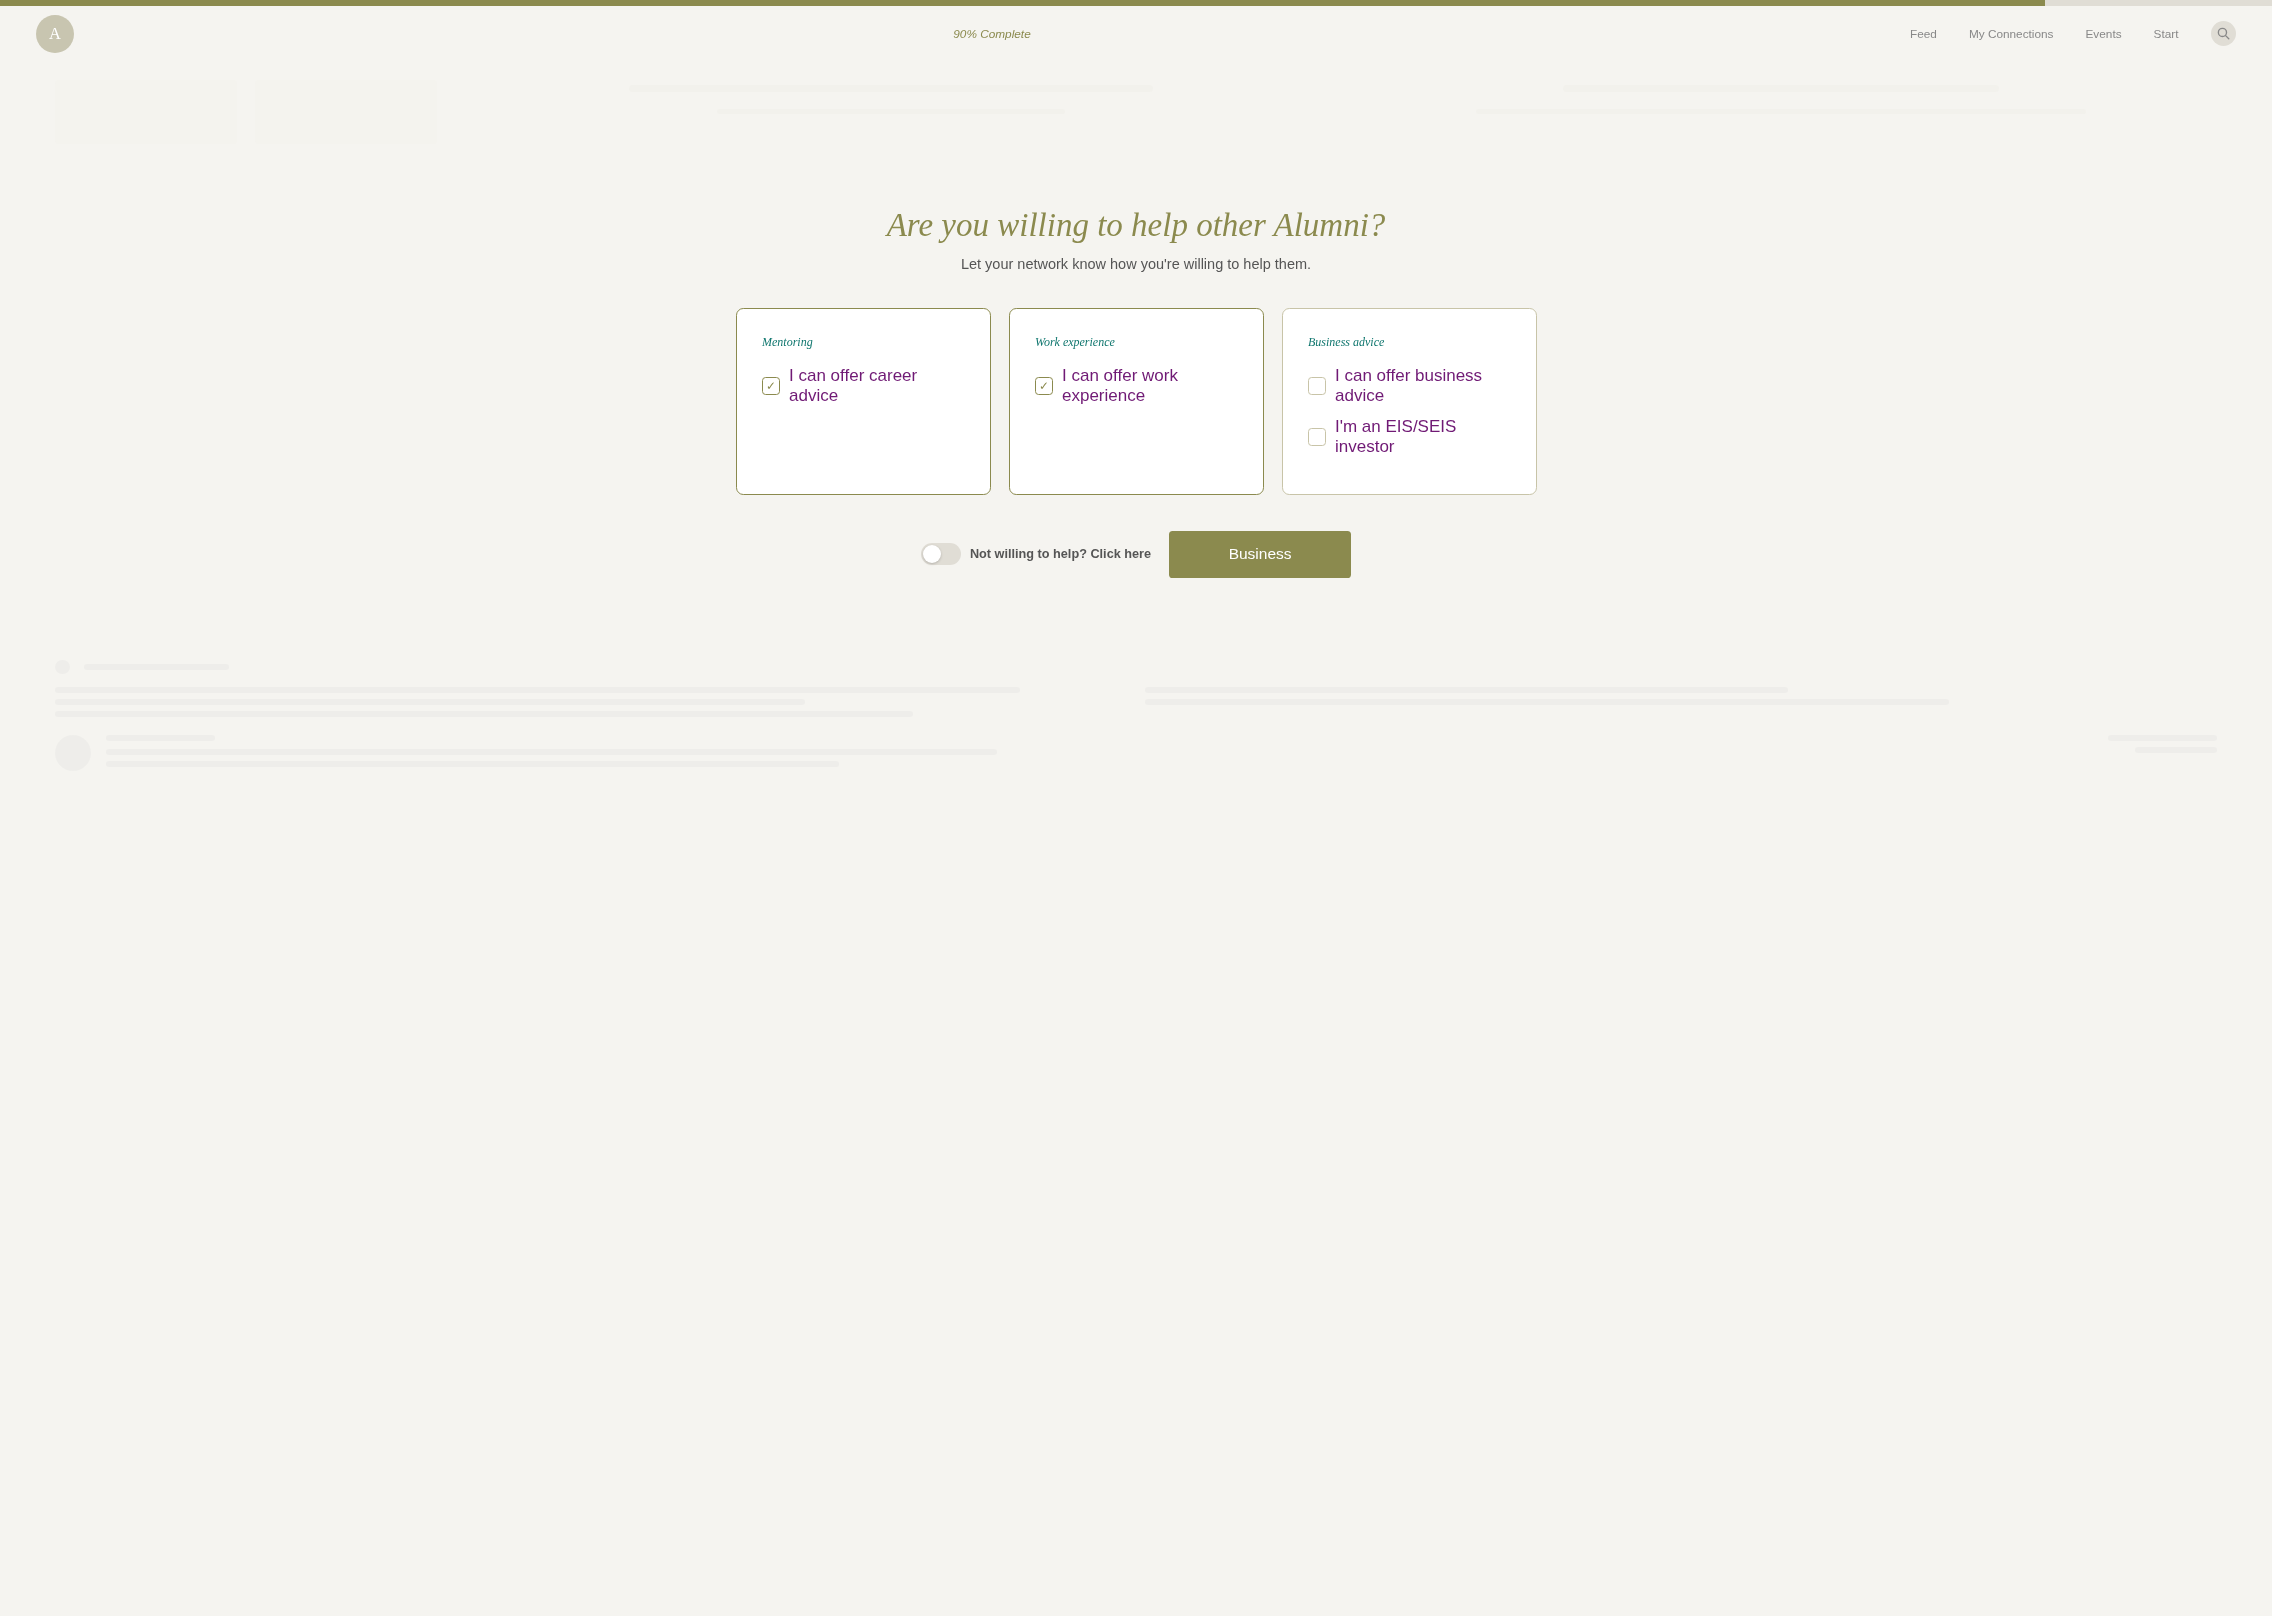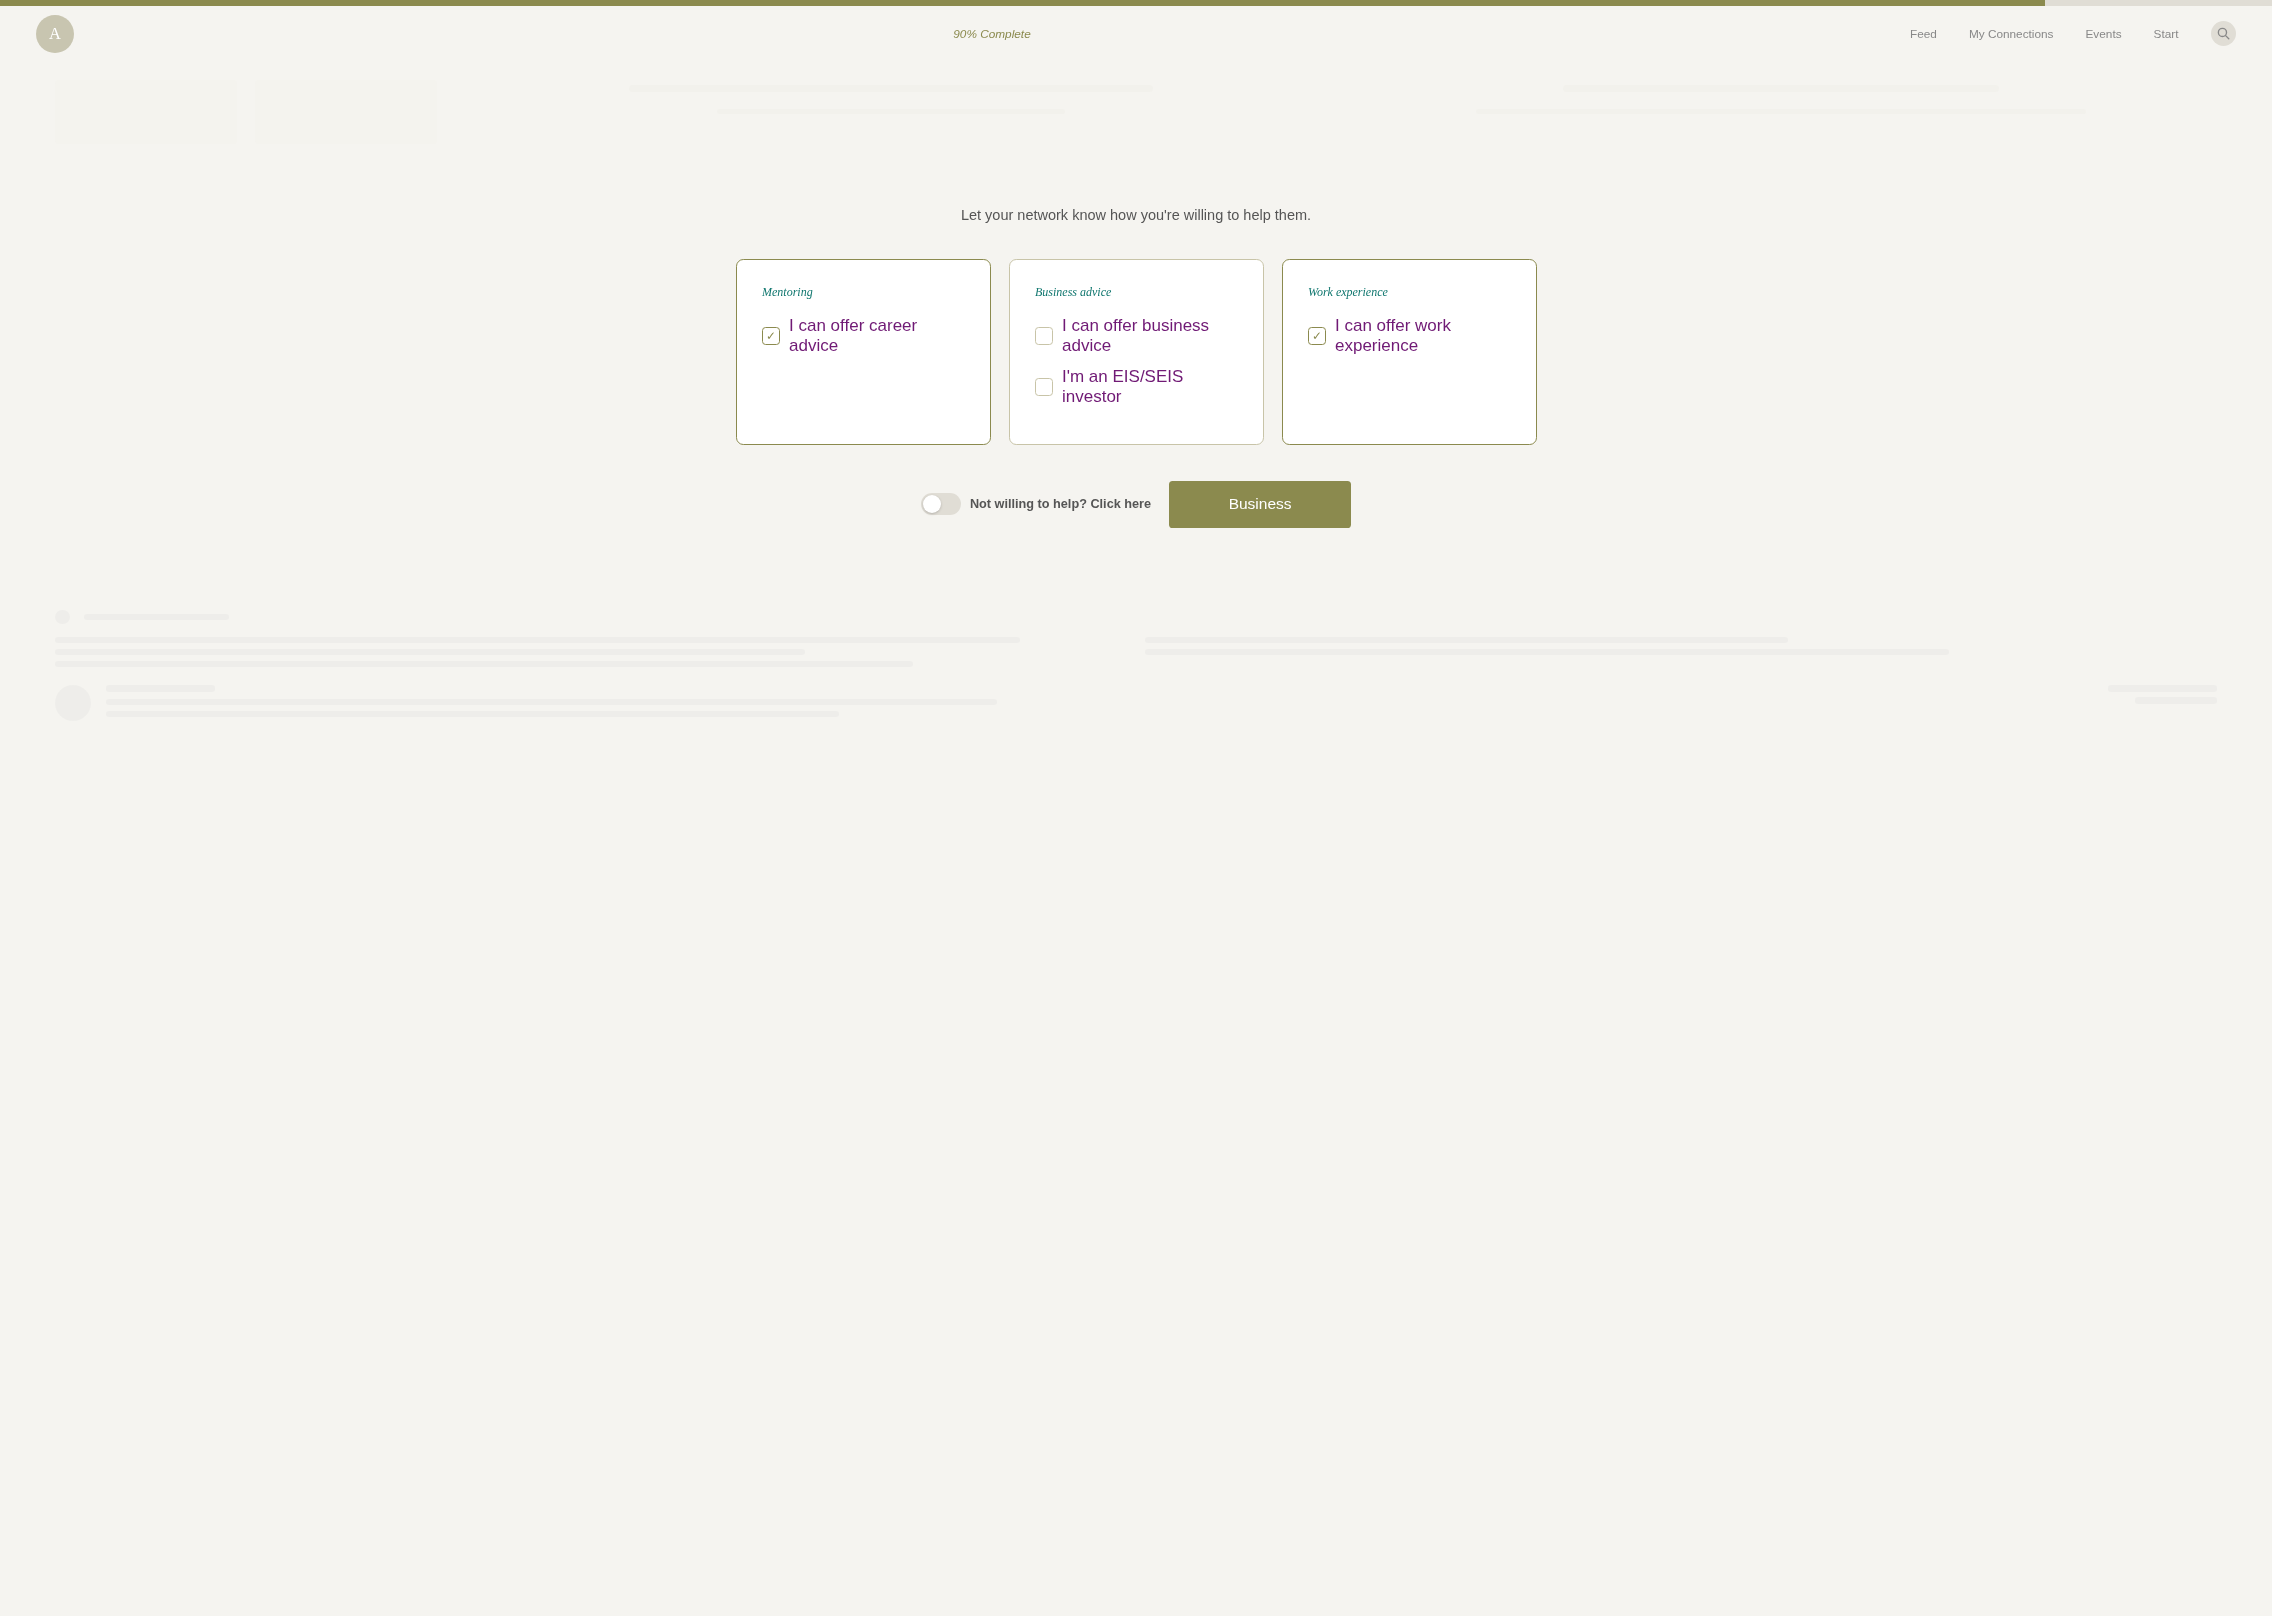--- a/index.html
+++ b/index.html
@@ -290,49 +290,50 @@
       <div class="bg-strip" style="width:40%; height:5.5px;"></div>
     </div>
     <div style="flex:1; display:flex; flex-direction:column; gap:5.5px;">
       <div class="bg-strip" style="width:50%; height:7.3px;"></div>
       <div class="bg-strip" style="width:70%; height:5.5px;"></div>
     </div>
   </div>
 
   <div class="modal-backdrop">
 
+    <h1 class="modal-title">Are you willing to help other Alumni?</h1>
     <p class="modal-subtitle">Let your network know how you're willing to help them.</p>
 
     <div class="cards-container">
 
       <div class="card selected">
         <div class="card-title">Mentoring</div>
         <div class="checkbox-item">
           <div class="checkbox checked"></div>
           <span class="checkbox-label">I can offer career advice</span>
         </div>
       </div>
 
+      <div class="card selected">
+        <div class="card-title">Work experience</div>
+        <div class="checkbox-item">
+          <div class="checkbox checked"></div>
+          <span class="checkbox-label">I can offer work experience</span>
+        </div>
+      </div>
+
       <div class="card">
         <div class="card-title">Business advice</div>
         <div class="checkbox-item">
           <div class="checkbox"></div>
           <span class="checkbox-label">I can offer business advice</span>
         </div>
         <div class="checkbox-item">
           <div class="checkbox"></div>
           <span class="checkbox-label">I'm an EIS/SEIS investor</span>
-        </div>
-      </div>
-
-      <div class="card selected">
-        <div class="card-title">Work experience</div>
-        <div class="checkbox-item">
-          <div class="checkbox checked"></div>
-          <span class="checkbox-label">I can offer work experience</span>
         </div>
       </div>
 
     </div>
 
     <div class="bottom-row">
       <div class="not-willing-toggle">
         <div class="toggle-switch">
           <div class="toggle-knob"></div>
         </div>

